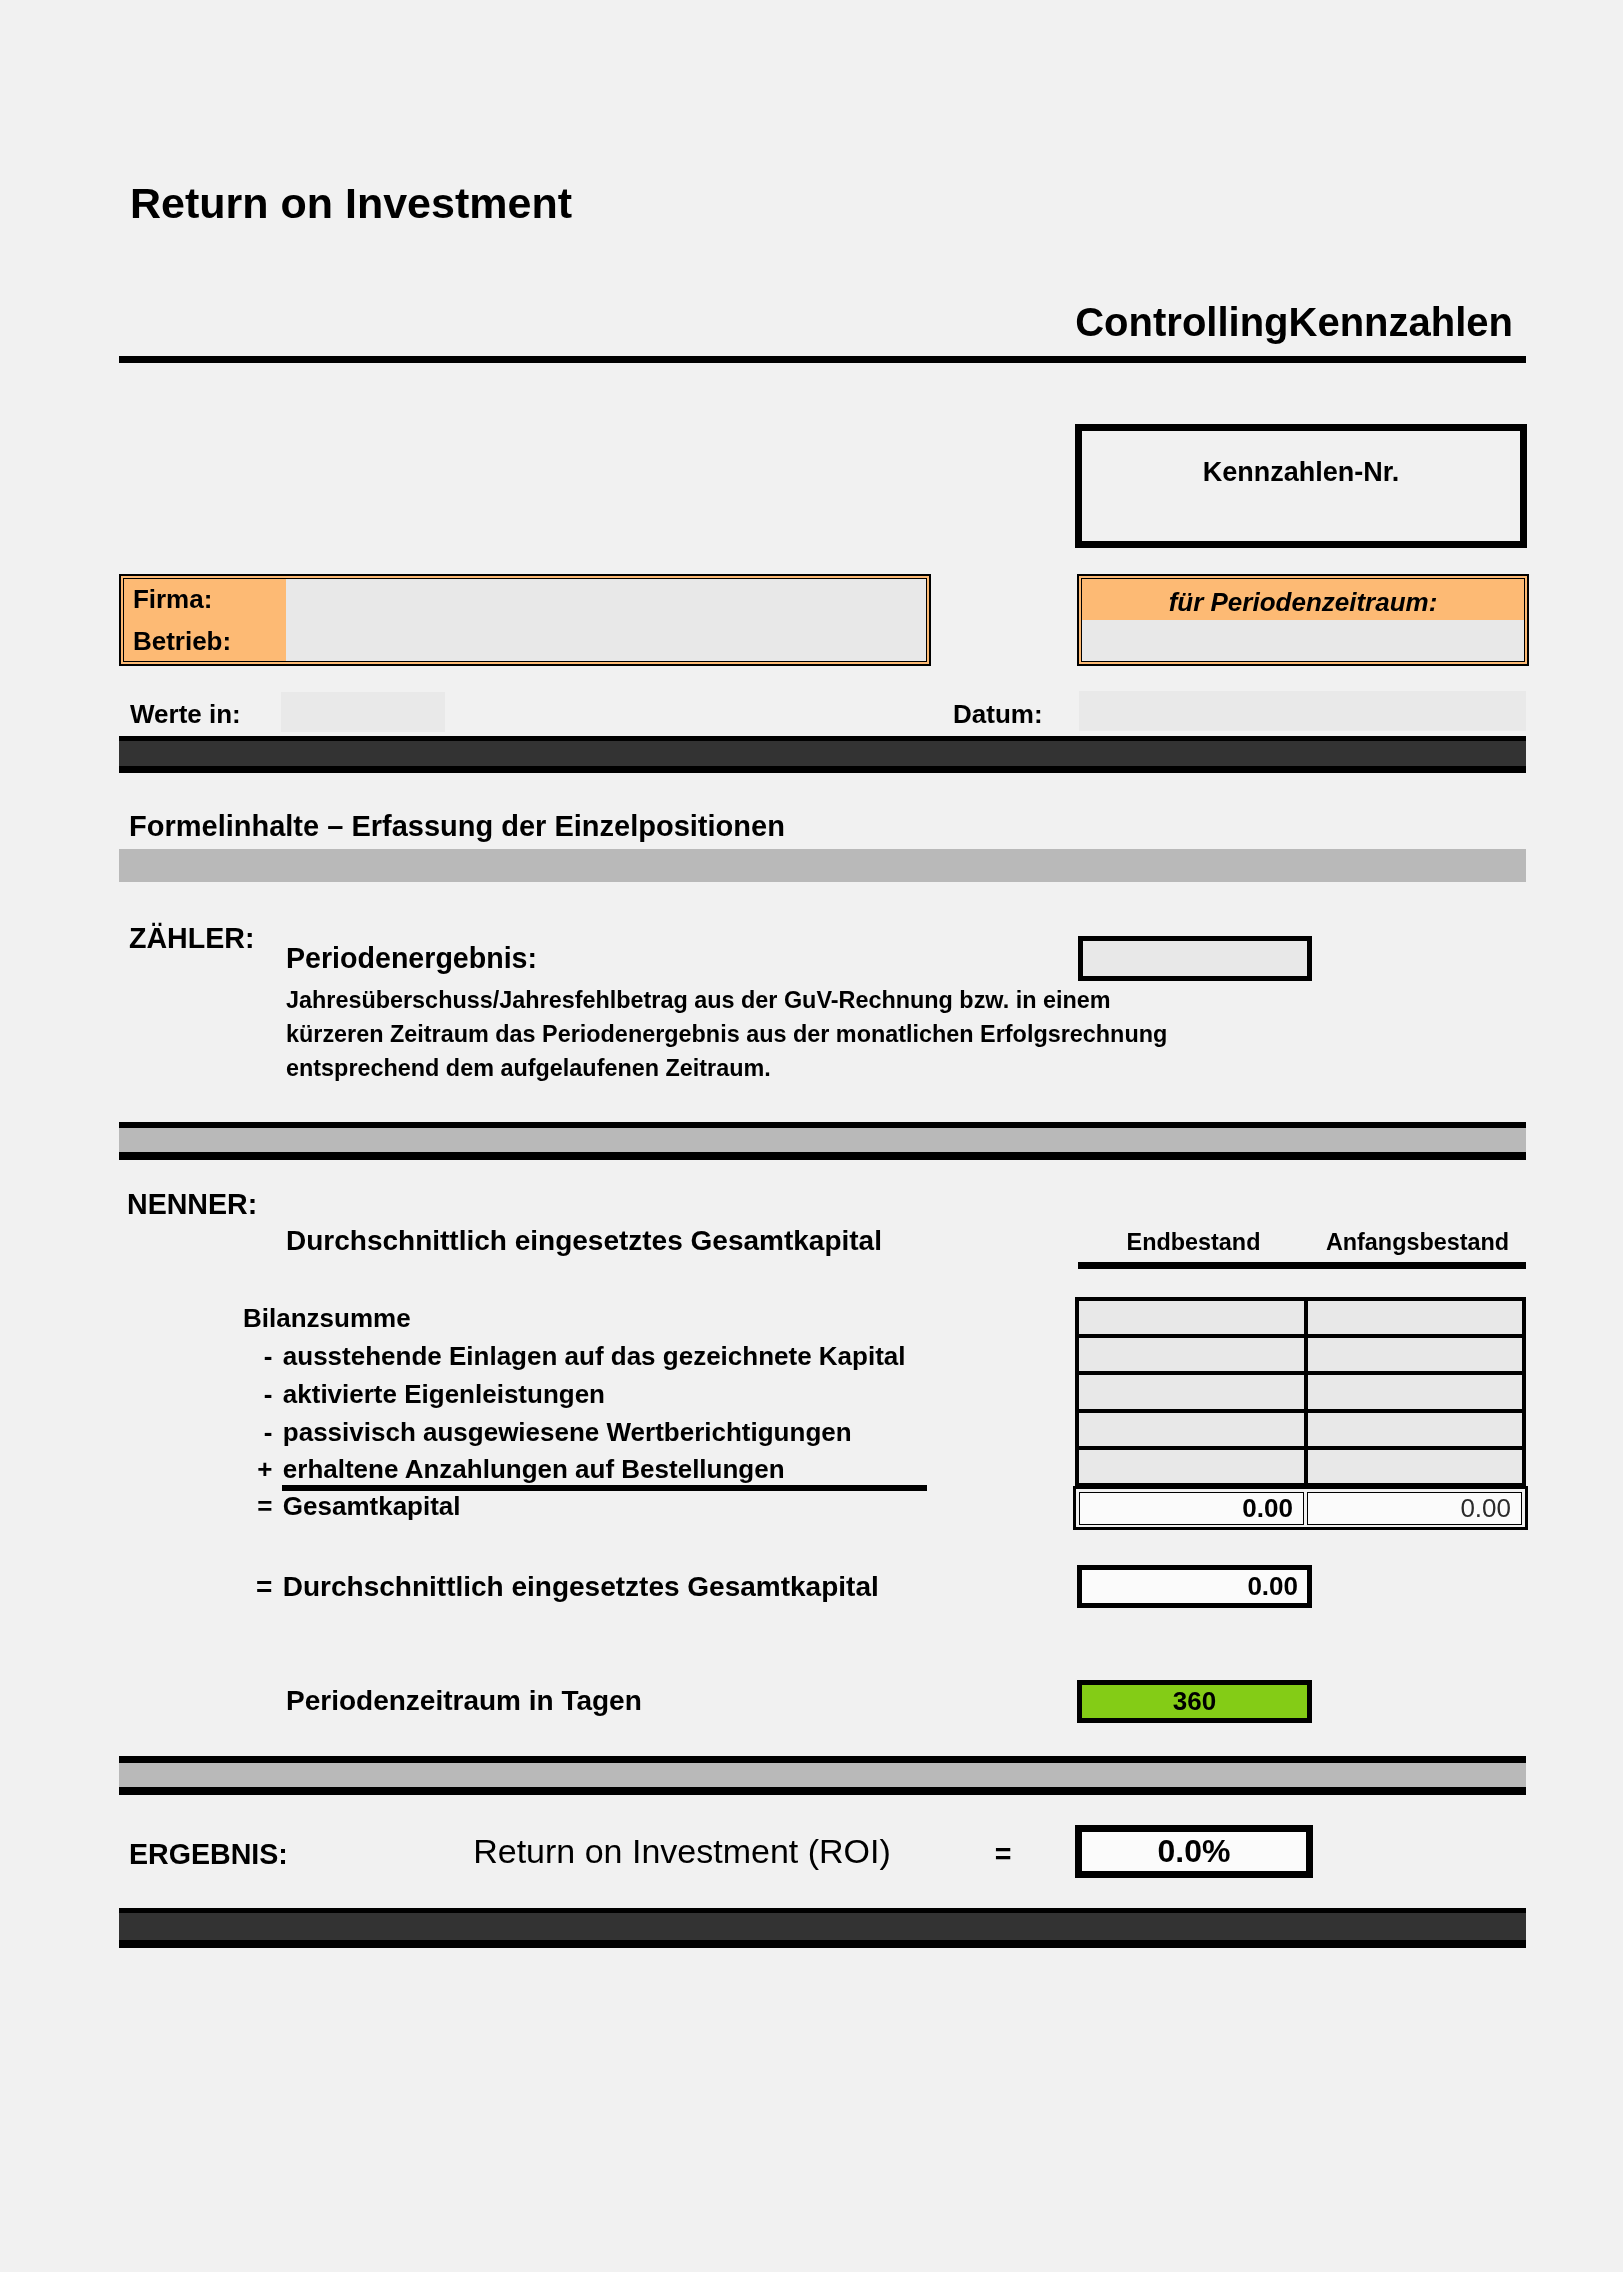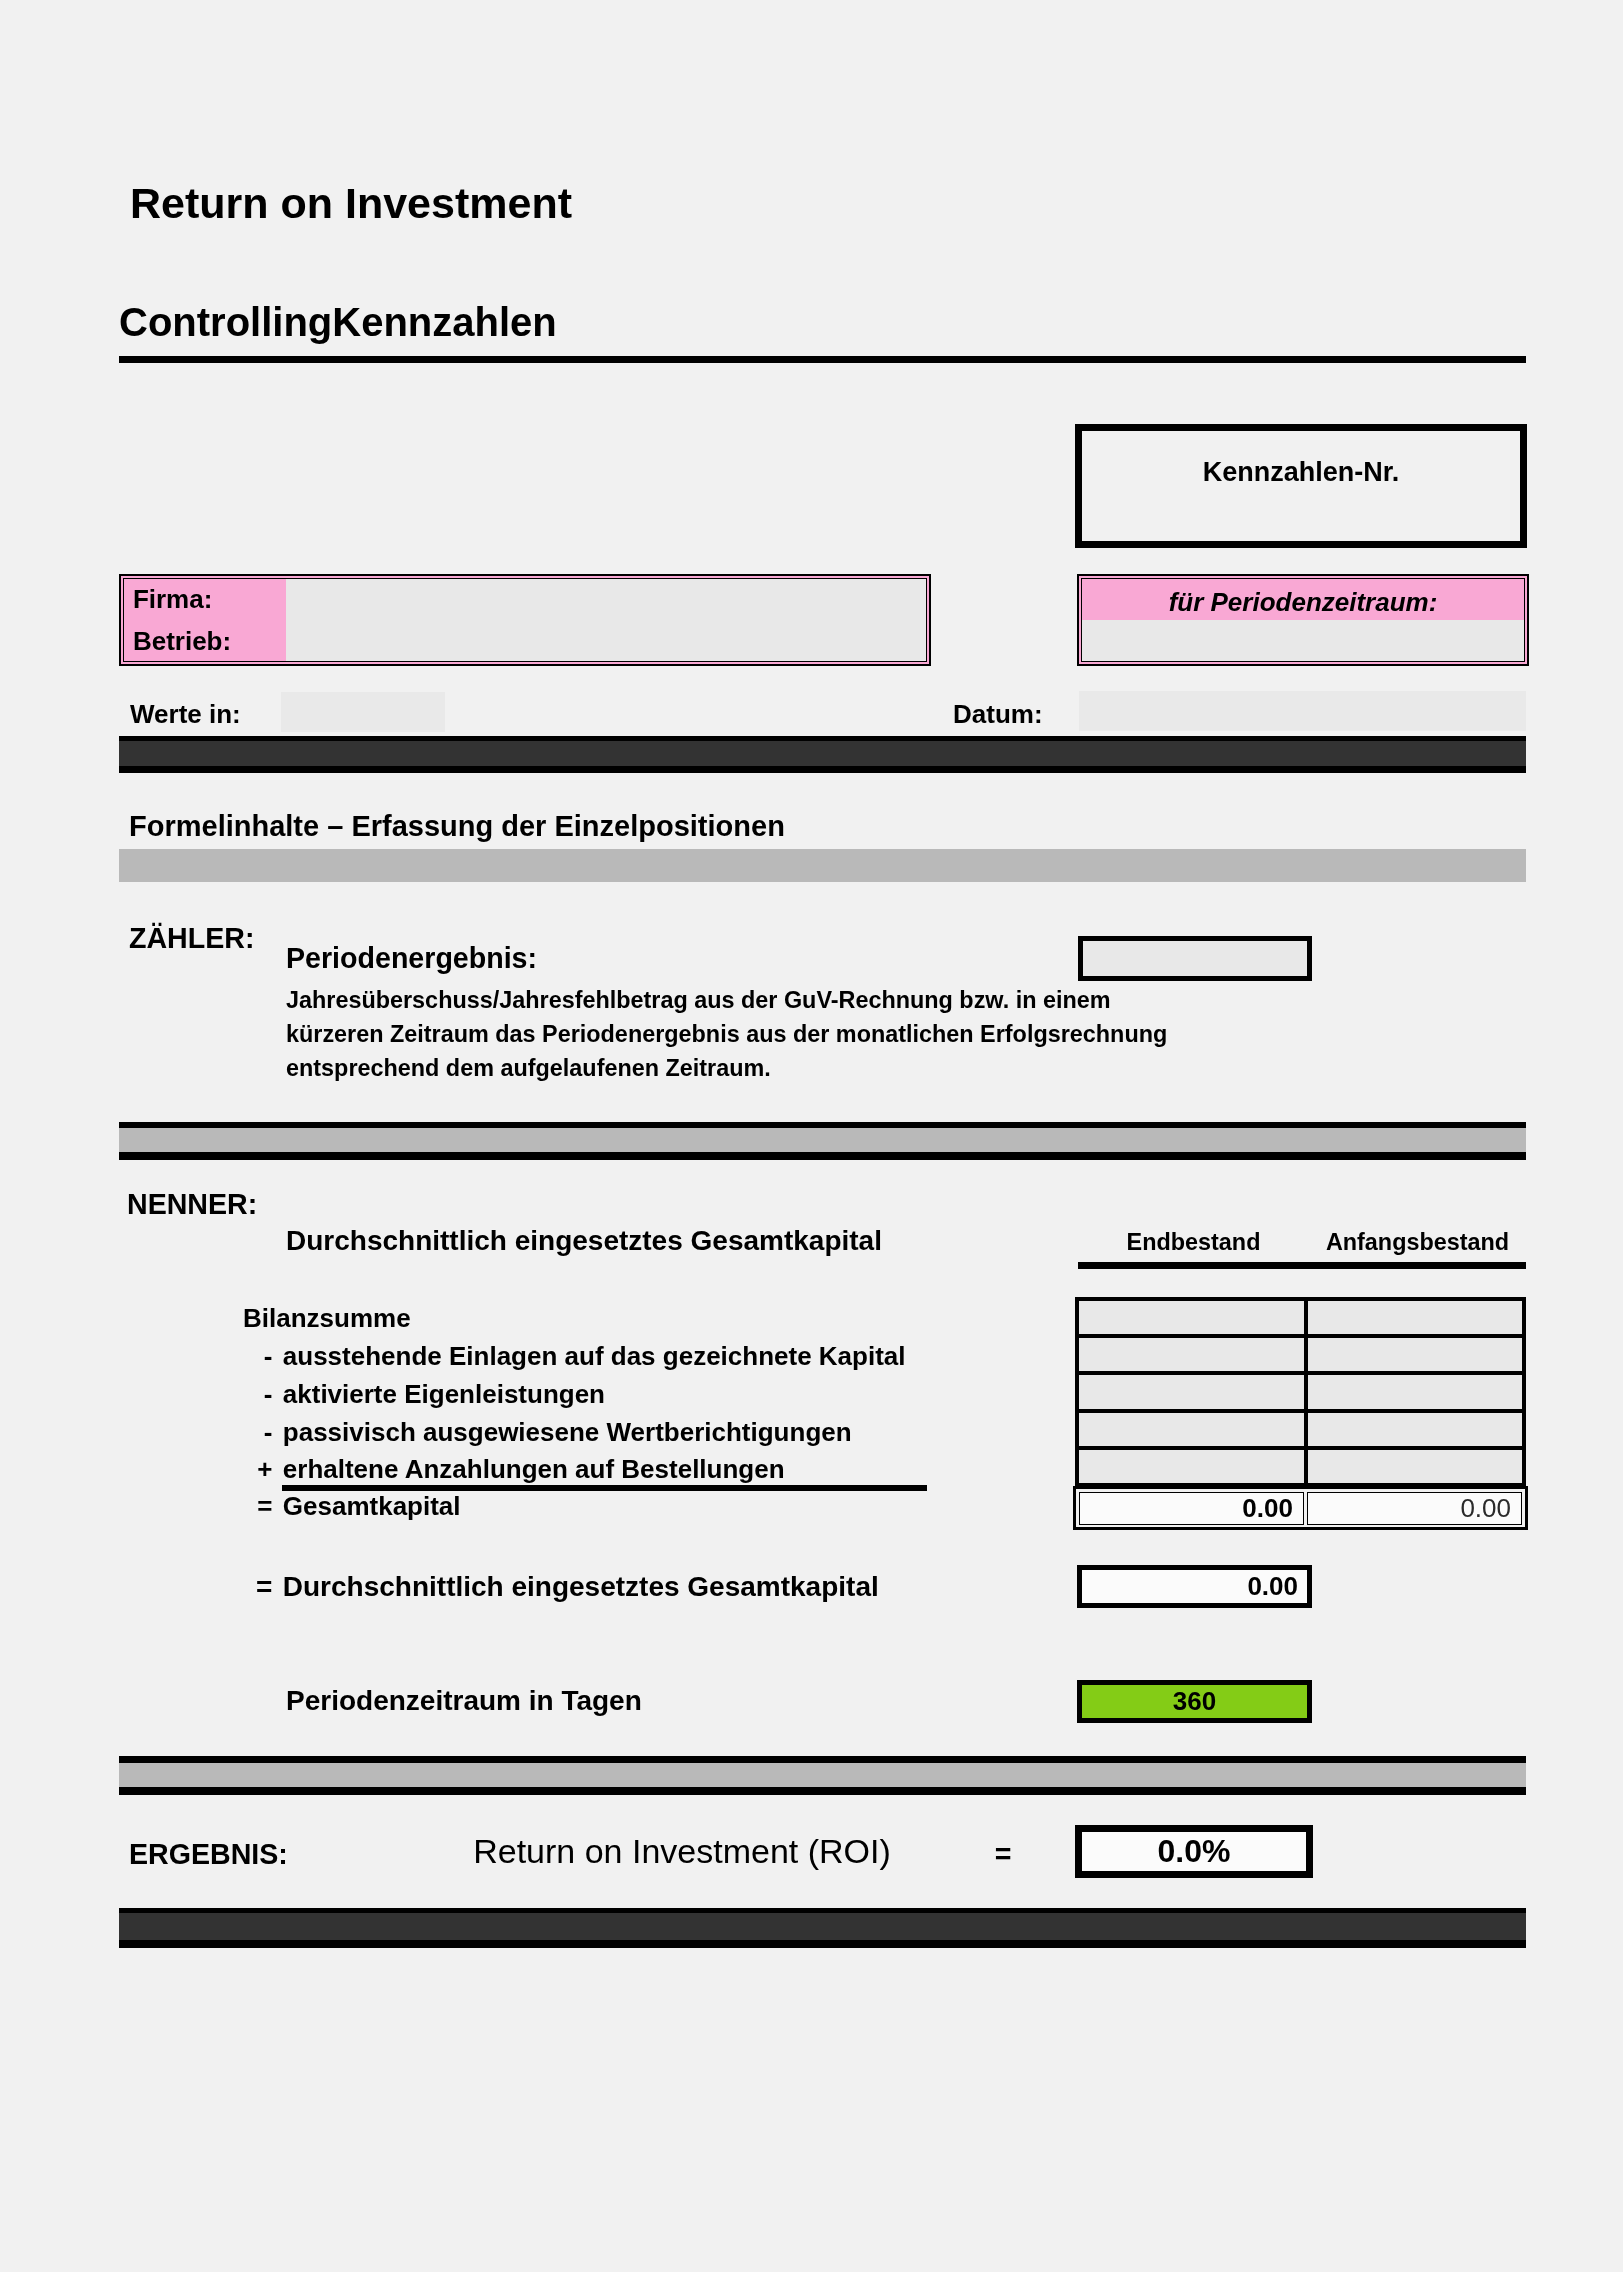--- a/index.html
+++ b/index.html
@@ -9,28 +9,28 @@
     width:1623px; height:2273px;
     background:#f1f1f1;
     font-family:"Liberation Sans","DejaVu Sans",sans-serif;
     color:#000;
     overflow:hidden;
   }
   .abs { position:absolute; }
 
   
   .page-title { left:130px; top:179px; font-size:43px; font-weight:700; }
-  .hdr-row { left:119px; top:300px; width:1407px; height:52px; display:flex; justify-content:flex-start; font-size:40px; font-weight:700; }
+  .hdr-row { left:106px; top:300px; width:1407px; height:52px; display:flex; justify-content:flex-end; font-size:40px; font-weight:700; }
   .hdr-rule { left:119px; top:356px; width:1407px; height:7.1px; background:#000; }
 
   
   .roi-box { left:119px; top:424px; width:808px; height:124px; border:7.1px solid #000; text-align:center; padding-top:15.6px; font-size:40px; font-weight:700; }
   .knr-box { left:1075px; top:424px; width:452px; height:124px; border:7.1px solid #000; text-align:center; padding-top:26px; font-size:27px; font-weight:700; }
 
-  .dbl-box { border:2.6px solid #000; background:#f9a8d4; }
+  .dbl-box { border:2.6px solid #000; background:#fdba74; }
   .dbl-inner { position:absolute; left:1.9px; top:1.9px; right:1.9px; bottom:1.9px; border:1.9px solid #000; overflow:hidden; }
   .firma-box { left:119px; top:574px; width:812px; height:92px; }
   .firma-shade { position:absolute; left:162px; top:0; right:0; bottom:0; background:#e8e8e8; }
   .firma-lbl { position:absolute; left:9px; top:5.2px;  font-size:26px; font-weight:700; }
   .betrieb-lbl { position:absolute; left:9px; top:47px; font-size:26px; font-weight:700; }
   .pz-box { left:1077px; top:574px; width:452px; height:92px;font-style:italic; }
   .pz-lbl { position:absolute; left:0; top:7.8px; width:100%; text-align:center; font-size:26px; font-weight:700; }
   .pz-shade { position:absolute; left:0; top:50%; right:0; bottom:0; background:#e8e8e8; }
 
   

